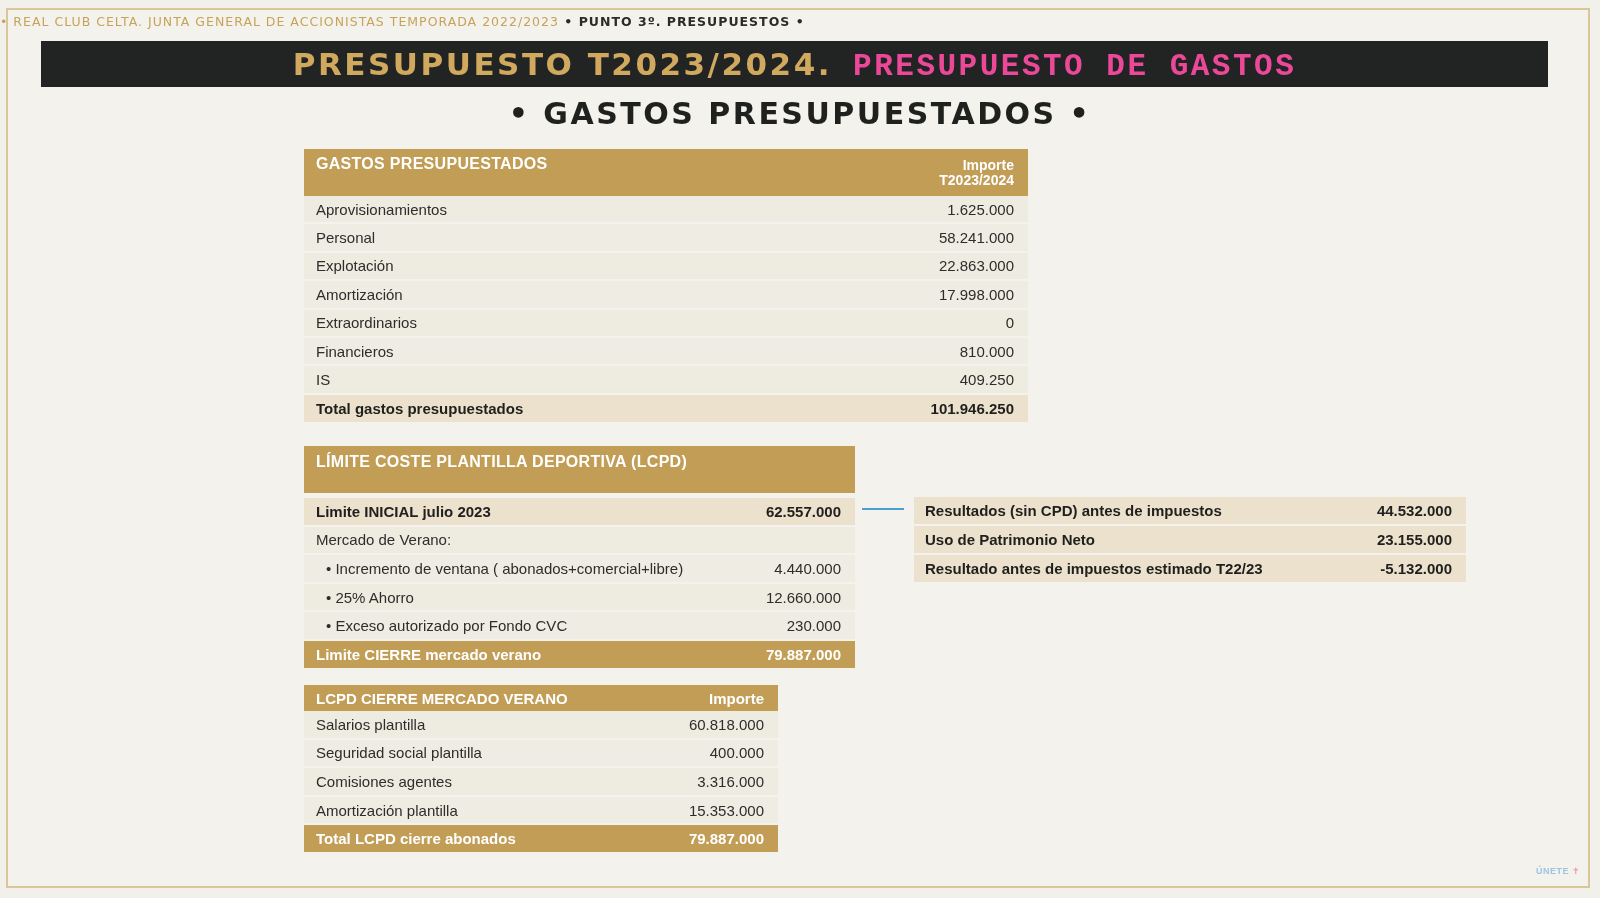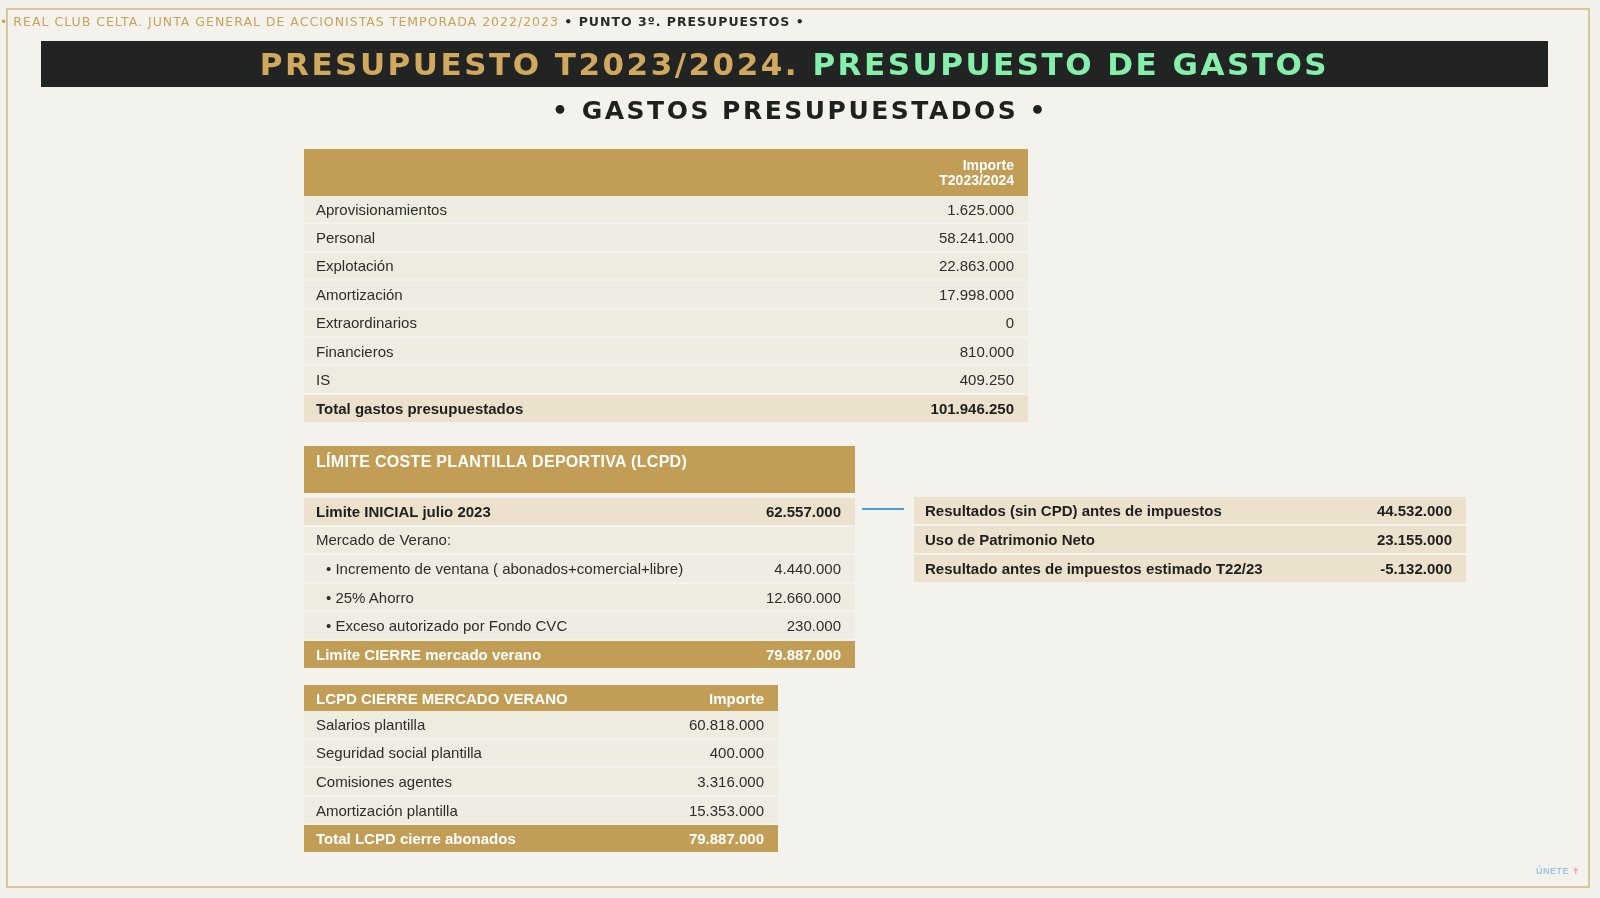--- a/index.html
+++ b/index.html
@@ -35,28 +35,28 @@
     background: #222423;
     text-align: center;
     line-height: 46px;
     font-family: "DejaVu Sans", sans-serif;
     font-weight: bold;
     font-size: 31px;
     letter-spacing: 2.5px;
     white-space: nowrap;
   }
   .title-bar .gold { color: #d0a95e; }
-  .title-bar .white { color: #86efac; }
+  .title-bar .white { color: #ec4899; font-family: Liberation Mono, monospace; }
   .subtitle {
     position: absolute;
     top: 96px; left: 0; width: 1600px;
     text-align: center;
     font-family: "DejaVu Sans", sans-serif;
     font-weight: bold;
-    font-size: 25px;
+    font-size: 30px;
     letter-spacing: 2.5px;
     color: #1f211f;
   }
 
   .tbl { position: absolute; }
   .hdr {
     background: #c19d56;
     color: #ffffff;
     font-weight: bold;
     position: relative;
@@ -139,20 +139,21 @@
 </div>
 
 <div class="title-bar">
   <span class="gold">PRESUPUESTO T2023/2024.</span><span class="white"> PRESUPUESTO DE GASTOS</span>
 </div>
 
 <div class="subtitle">• GASTOS PRESUPUESTADOS •</div>
 
 <div class="tbl" id="t1">
   <div class="hdr">
+    <div class="h-left">GASTOS PRESUPUESTADOS</div>
     <div class="h-right">
       <div>Importe</div>
       <div>T2023/2024</div>
     </div>
   </div>
   <div class="row">
     <span class="label">Aprovisionamientos</span>
     <span class="val">1.625.000</span>
   </div>
   <div class="row alt">

